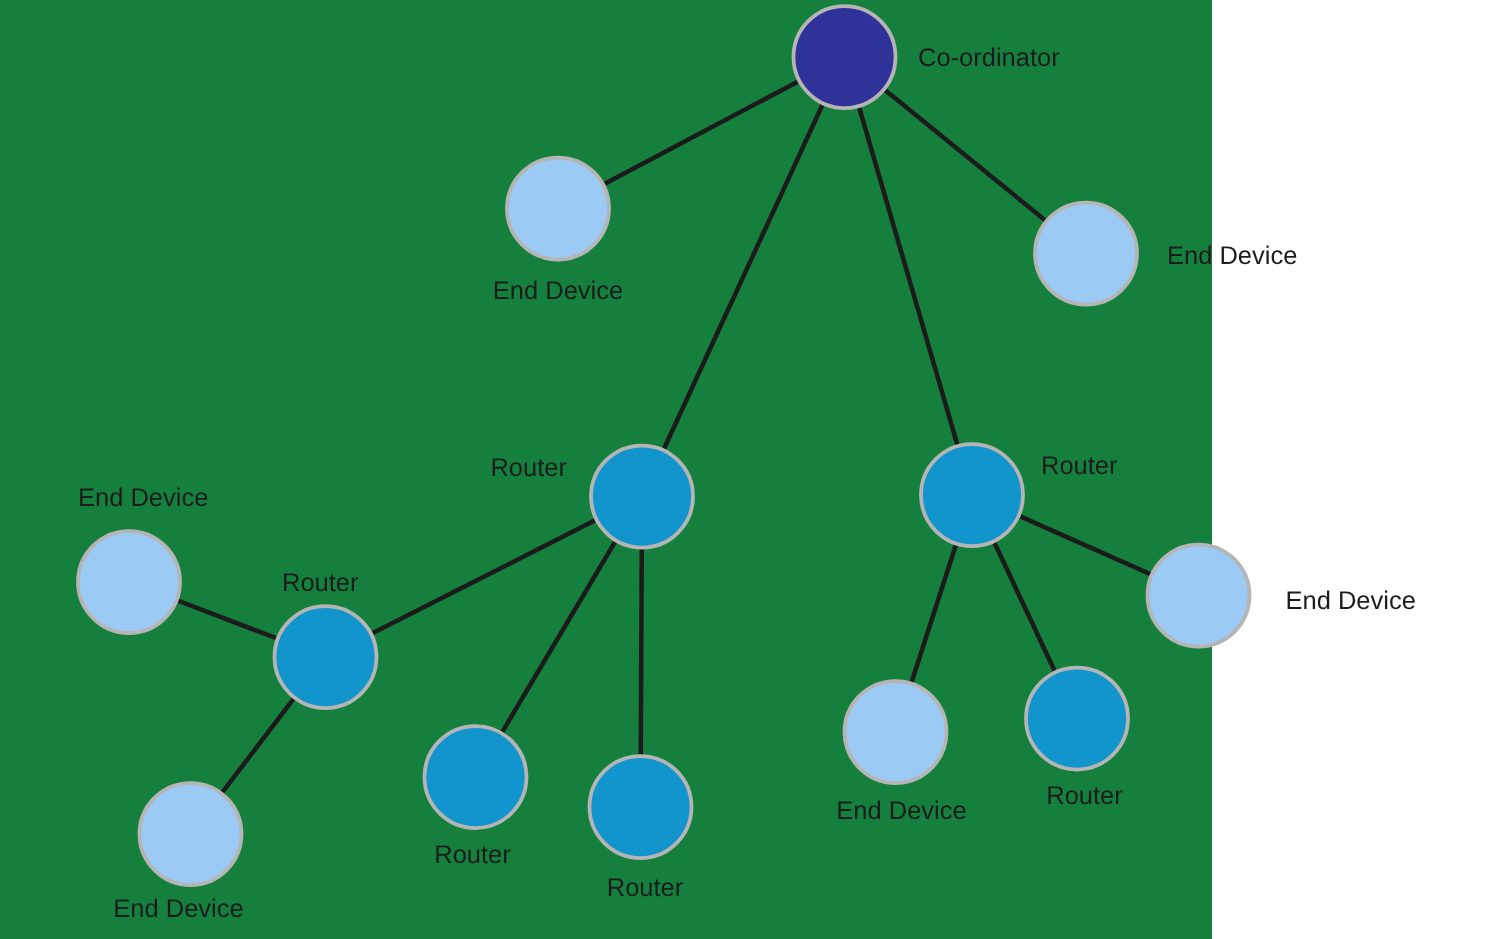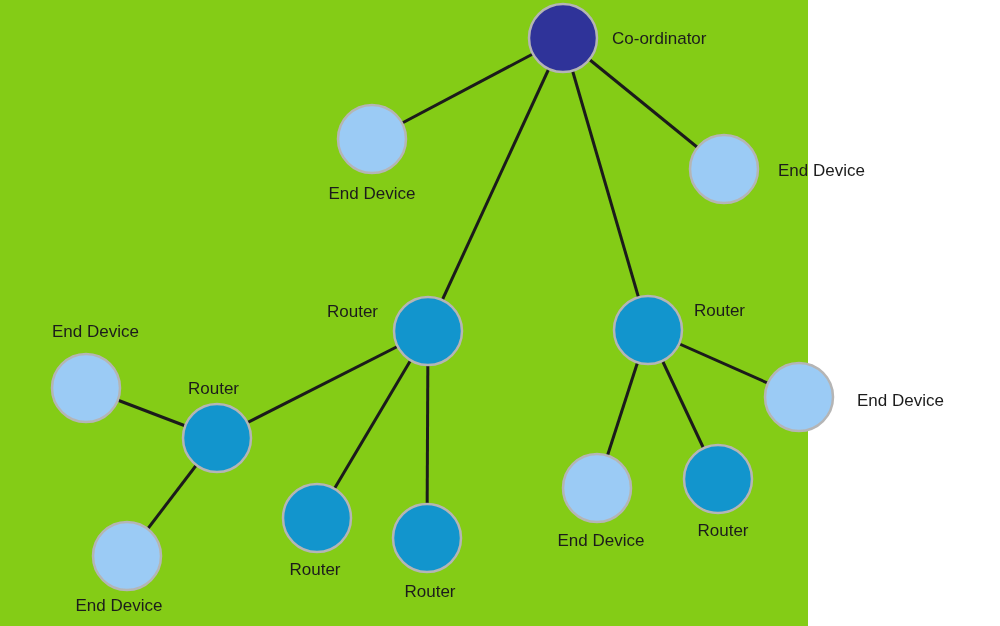--- a/index.html
+++ b/index.html
@@ -8,21 +8,21 @@
     background: #ffffff;
     width: 1000px;
     height: 626px;
     overflow: hidden;
     font-family: "Liberation Sans", sans-serif;
   }
   .canvas {
     position: relative;
     width: 808px;
     height: 626px;
-    background: #84cc16;
+    background: #15803d;
   }
   svg {
     display: block;
   }
   .node-label {
     font-family: "Liberation Sans", sans-serif;
     font-size: 17px;
   }
 </style>
 </head>

